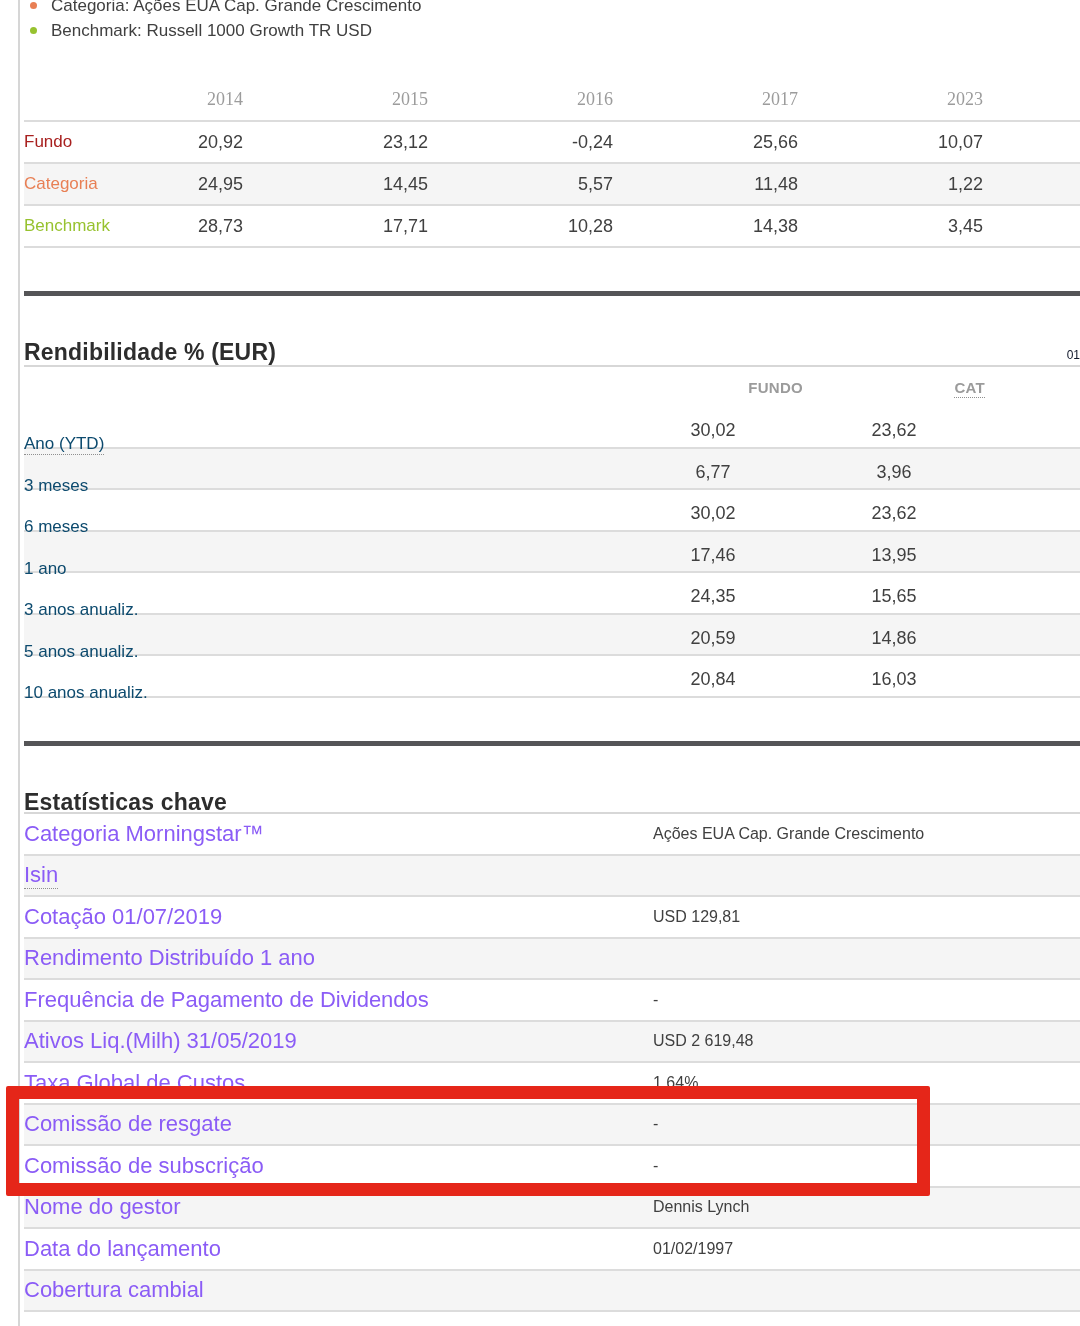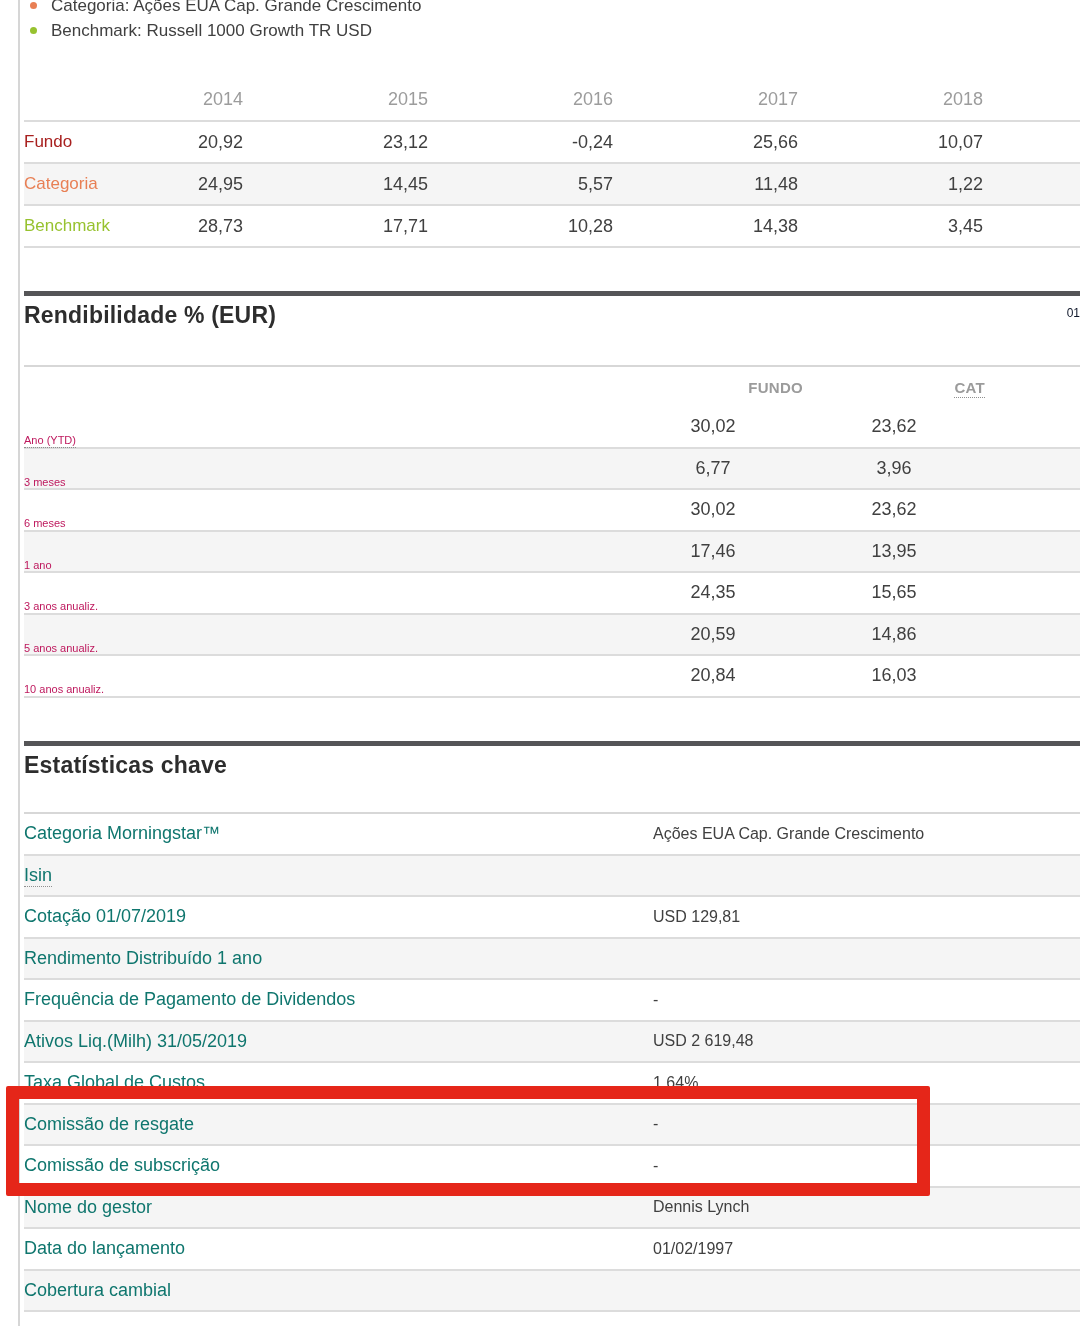--- a/index.html
+++ b/index.html
@@ -11,49 +11,49 @@
 
   
   .bullets{position:absolute;left:30px;top:-7px;margin:0;padding:0;list-style:none;}
   .bullets li{display:flex;align-items:center;height:25px;font-size:17px;color:#404040;}
   .bullets .dot{width:7px;height:7px;border-radius:50%;margin-right:14px;flex:0 0 auto;}
 
   
   .years-table{position:absolute;left:24px;top:78px;width:1056px;}
   .ygrid{display:grid;grid-template-columns:105px 114px 185px 185px 185px 185px 97px;align-items:center;}
   .yheader{height:42px;}
-  .yheader .ycell{font-size:18px;color:#9c9c9c;text-align:right;}
+  .yheader .ycell{font-size:18px;color:#9c9c9c;text-align:right;font-family:Liberation Serif, serif;}
   .yrow{height:42px;border-top:2px solid #dcdcdc;box-sizing:border-box;}
   .yrow .num{font-size:18px;color:#404040;text-align:right;}
   .yrow .rlabel{font-size:17px;}
   .years-bottom{border-top:2px solid #dcdcdc;height:0;}
   .zebra{background:#f5f5f5;}
 
   
   .thick-bar{position:absolute;left:24px;width:1056px;height:5px;background:#555557;}
-  .sec-title{position:absolute;left:24px;width:1056px;display:flex;justify-content:space-between;align-items:flex-start;}
+  .sec-title{position:absolute;left:24px;width:1056px;display:flex;justify-content:space-between;align-items:center;margin-top:37px;}
   .sec-title h2{margin:0;font-size:23px;font-weight:700;color:#2d2d2d;letter-spacing:0.2px;}
   .date-frag{font-size:12px;font-weight:400;color:#0f172a;padding-top:4px;}
 
   
   .returns-table{position:absolute;left:24px;top:365px;width:1056px;border-top:2px solid #d7d7d7;}
   .rgrid{display:grid;grid-template-columns:1fr 180px 182px 95px;align-items:center;}
   .rheader{height:40px;}
   .rheader .hcell{font-size:15px;font-weight:700;color:#9b9b9b;text-align:right;letter-spacing:0.3px;}
   .rrow{height:41.5px;border-bottom:2px solid #dcdcdc;box-sizing:border-box;}
-  .rrow .rl{font-size:11px;color:#be185d;margin-top:27px;}
+  .rrow .rl{font-size:17px;color:#0c4a6e;margin-top:27px;}
   .rrow .rv{font-size:18px;color:#404040;text-align:center;}
 
   .dotted{border-bottom:1px dotted #8f8f8f;padding-bottom:1px;}
 
   
   .stats-table{position:absolute;left:24px;top:812px;width:1056px;border-top:2px solid #d7d7d7;}
   .sgrid{display:grid;grid-template-columns:629px 1fr;align-items:center;}
   .srow{height:41.5px;border-bottom:2px solid #dcdcdc;box-sizing:border-box;}
-  .srow .sl{font-size:18px;color:#0f766e;}
+  .srow .sl{font-size:22px;color:#8b5cf6;}
   .srow .sv{font-size:16px;color:#404040;text-align:left;}
 
   
   .red-annotation{position:absolute;left:6px;top:1086px;width:924px;height:110px;
     border:13px solid #e52619;box-sizing:border-box;border-radius:2px;pointer-events:none;}
 </style>
 </head>
 <body>
 
 <div class="left-rule"></div>
@@ -69,21 +69,21 @@
     </li>
   </ul>
 
 <div class="years-table" id="years-table">
     <div class="ygrid yheader">
       <div></div>
       <div class="ycell">2014</div>
       <div class="ycell">2015</div>
       <div class="ycell">2016</div>
       <div class="ycell">2017</div>
-      <div class="ycell">2018</div>
+      <div class="ycell">2023</div>
       <div></div>
     </div>
     <div class="ygrid yrow">
       <div class="rlabel" style="color: rgb(168, 32, 31);">Fundo</div>
       <div class="num">20,92</div>
       <div class="num">23,12</div>
       <div class="num">-0,24</div>
       <div class="num">25,66</div>
       <div class="num">10,07</div>
       <div></div>

